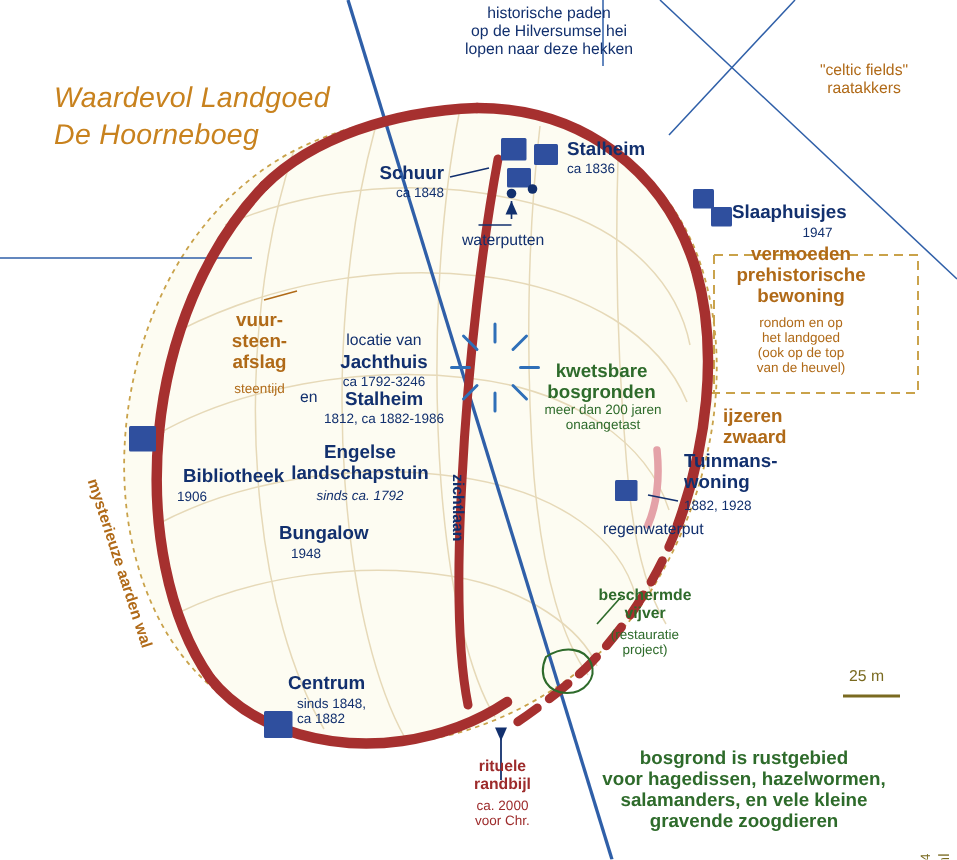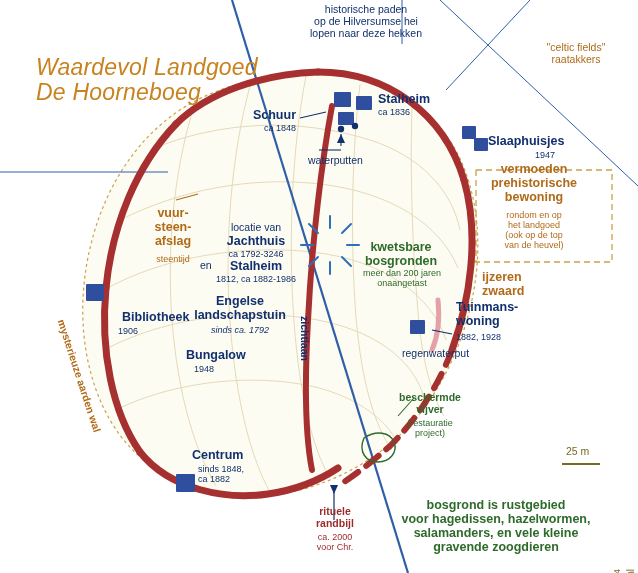--- a/index.html
+++ b/index.html
@@ -25,21 +25,21 @@
     width: 638px;
     height: 573px;
   }
   .lbl {
     position: absolute;
     line-height: 1.12;
     white-space: pre-line;
   }
   .title {
     font-style: italic;
-    font-size: 23px;
+    font-size: 19px;
     color: #c8821e;
     letter-spacing: 0.2px;
   }
   .blue {
     color: #12306e;
   }
   .green {
     color: #2e6b2b;
   }
   .brown {

